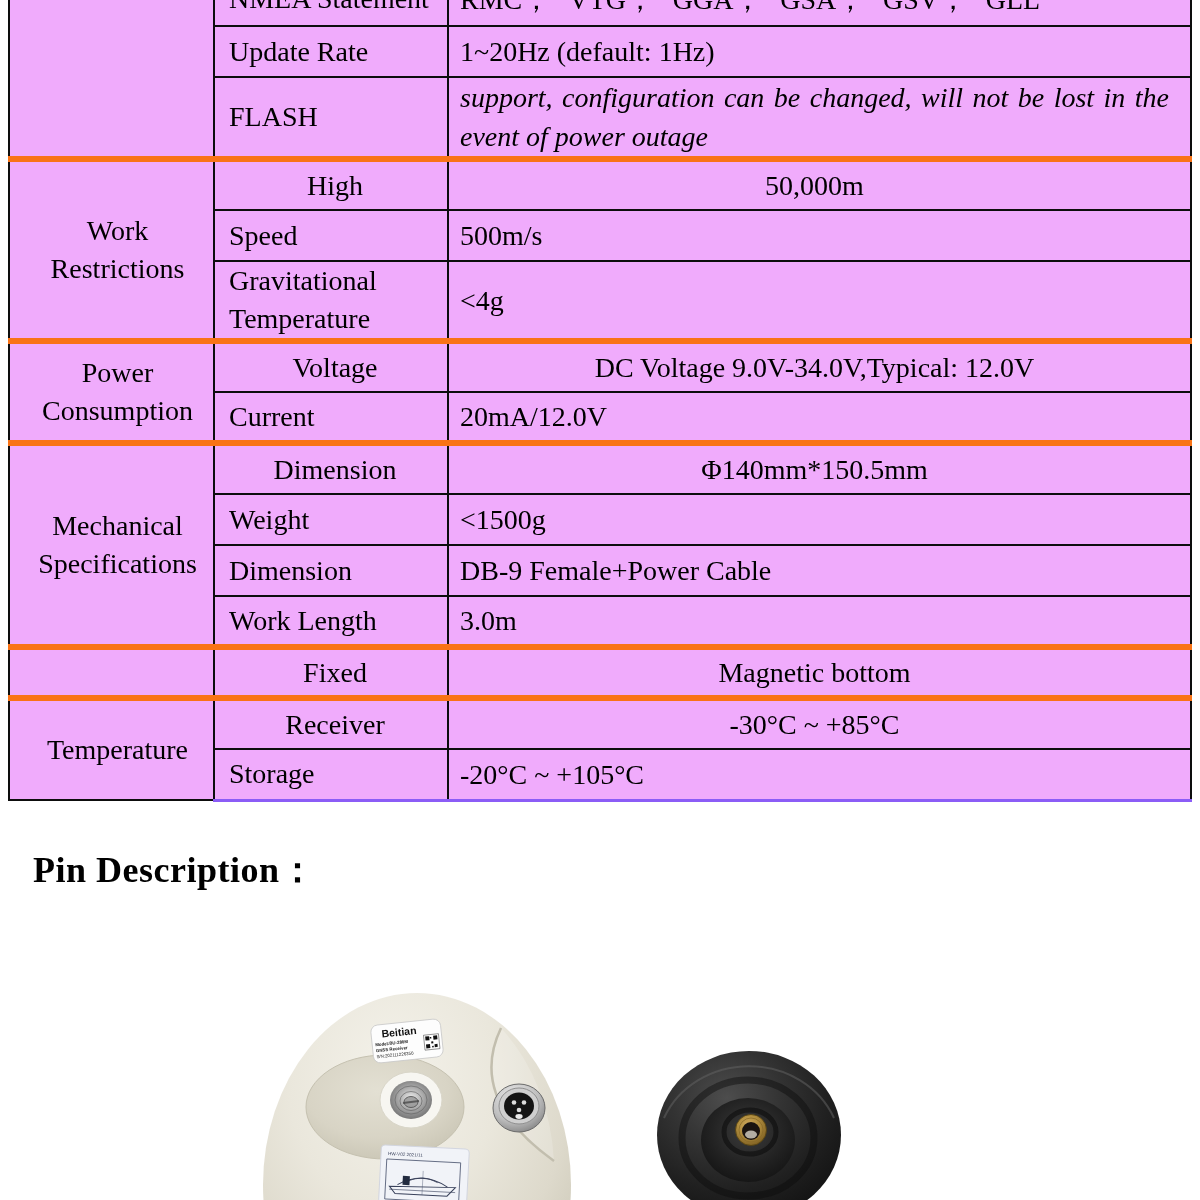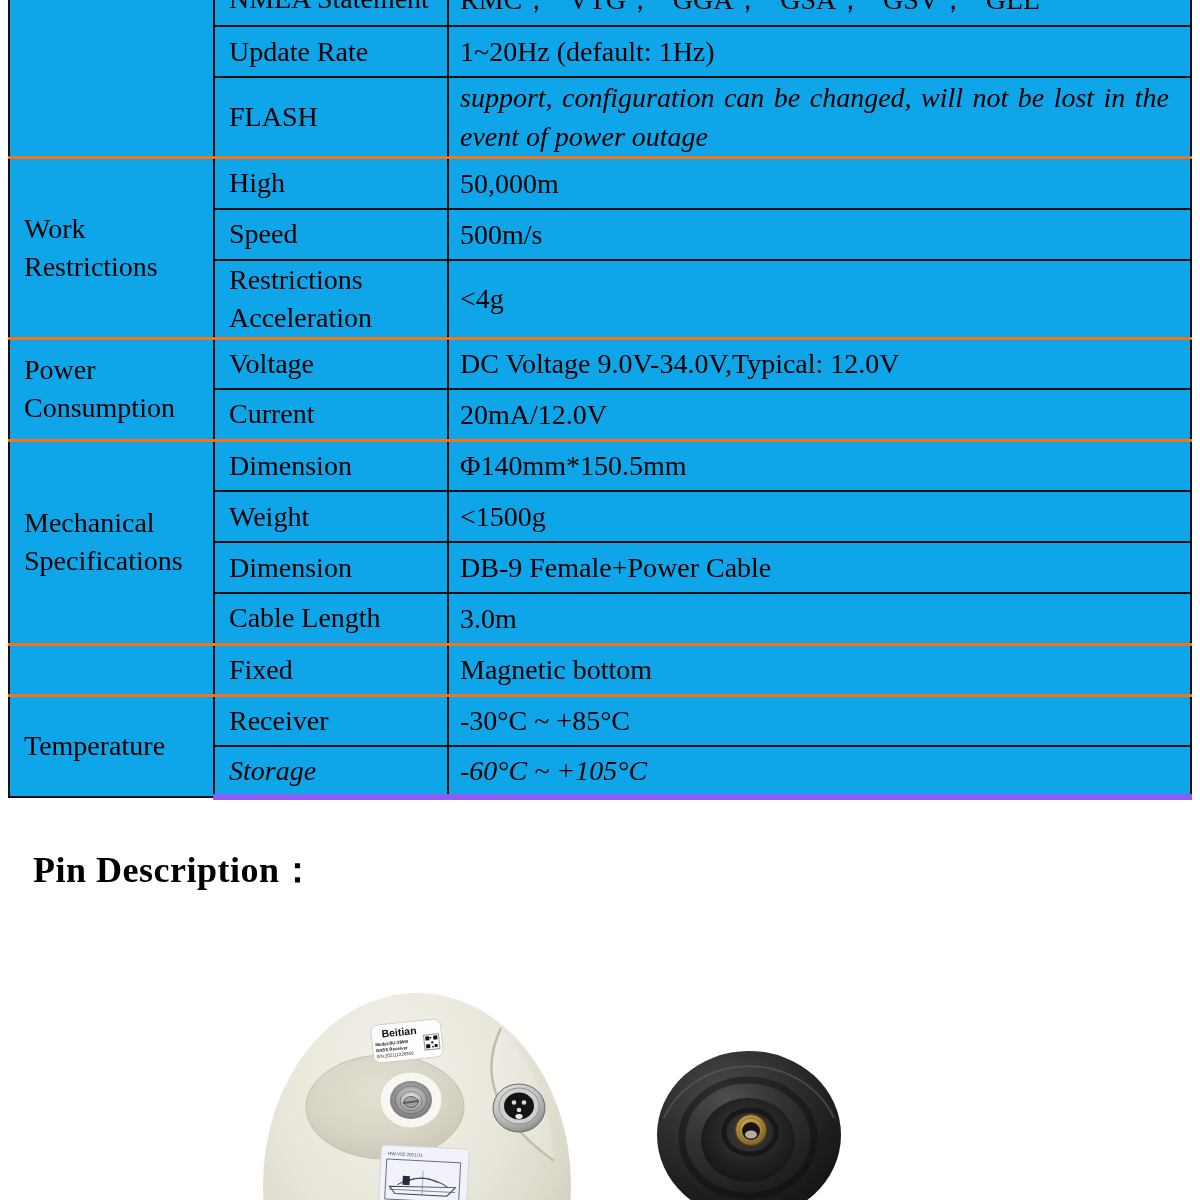--- a/index.html
+++ b/index.html
@@ -3,32 +3,32 @@
 <meta charset="utf-8">
 <style>
   * { margin:0; padding:0; box-sizing:border-box; }
   html,body { width:1200px; height:1200px; overflow:hidden; background:#ffffff;
               font-family:"Liberation Serif", serif; }
   body { position:relative; }
 
   
   .table-wrap { position:absolute; left:8px; top:-29px; width:1184px; }
   table { border-collapse:collapse; width:100%; table-layout:fixed; }
-  td { border:2px solid #0d0d0d; background:#0ea5e9; font-size:28px; color:#000;
+  td { border:2px solid #0d0d0d; background:#f0abfc; font-size:28px; color:#000;
        vertical-align:middle; overflow:hidden; }
   tr { height:51px; }
   tr.first { height:54px; }
   tr.tall { height:78px;margin-left:44px; }
   .gcell { padding-left:14px; padding-right:2px; line-height:38px; }
   .ncell { padding-left:14px; padding-right:6px; line-height:38px; }
   .vcell { padding-left:11px; padding-right:21px; line-height:39px; }
   .nmea  { word-spacing:0.42em; }
   .just  { text-align:justify;font-style:italic; }
-  tbody.gstart tr:first-child td { border-top:3px solid #f97316; }
-  tbody.last tr:last-child td { border-bottom:6px solid #8b5cf6;font-style:italic; }
+  tbody.gstart tr:first-child td { border-top:6px solid #f97316;text-align:center; }
+  tbody.last tr:last-child td { border-bottom:3px solid #8b5cf6; }
 
   
   .pin-heading { position:absolute; left:33px; top:846px; font-size:36px;
                  font-weight:bold; color:#000; letter-spacing:0.5px; }
 
   
   .photo { position:absolute; }
   .photo-antenna { left:230px; top:985px; }
   .photo-base    { left:640px; top:1020px; }
 </style>
@@ -63,21 +63,21 @@
     <tr>
       <td class="gcell" rowspan="3">Work Restrictions</td>
       <td class="ncell">High</td>
       <td class="vcell">50,000m</td>
     </tr>
     <tr>
       <td class="ncell">Speed</td>
       <td class="vcell">500m/s</td>
     </tr>
     <tr class="tall">
-      <td class="ncell">Restrictions Acceleration</td>
+      <td class="ncell">Gravitational Temperature</td>
       <td class="vcell">&lt;4g</td>
     </tr>
   </tbody>
 
   <tbody class="gstart">
     <tr>
       <td class="gcell" rowspan="2">Power Consumption</td>
       <td class="ncell">Voltage</td>
       <td class="vcell">DC Voltage 9.0V-34.0V,Typical: 12.0V</td>
     </tr>
@@ -95,42 +95,42 @@
     </tr>
     <tr>
       <td class="ncell">Weight</td>
       <td class="vcell">&lt;1500g</td>
     </tr>
     <tr>
       <td class="ncell">Dimension</td>
       <td class="vcell">DB-9 Female+Power Cable</td>
     </tr>
     <tr>
-      <td class="ncell">Cable Length</td>
+      <td class="ncell">Work Length</td>
       <td class="vcell">3.0m</td>
     </tr>
   </tbody>
 
   <tbody class="gstart">
     <tr>
       <td class="gcell"></td>
       <td class="ncell">Fixed</td>
       <td class="vcell">Magnetic bottom</td>
     </tr>
   </tbody>
 
   <tbody class="gstart last">
     <tr>
       <td class="gcell" rowspan="2">Temperature</td>
       <td class="ncell">Receiver</td>
       <td class="vcell">-30°C ~ +85°C</td>
     </tr>
     <tr>
       <td class="ncell">Storage</td>
-      <td class="vcell">-60°C ~ +105°C</td>
+      <td class="vcell">-20°C ~ +105°C</td>
     </tr>
   </tbody>
 </table>
 </div>
 
 <div class="pin-heading">Pin Description：</div>
 
 <svg class="photo photo-antenna" width="410" height="215" viewBox="0 0 410 215">
   <defs>
     <radialGradient id="domeG" cx="42%" cy="22%" r="85%">

